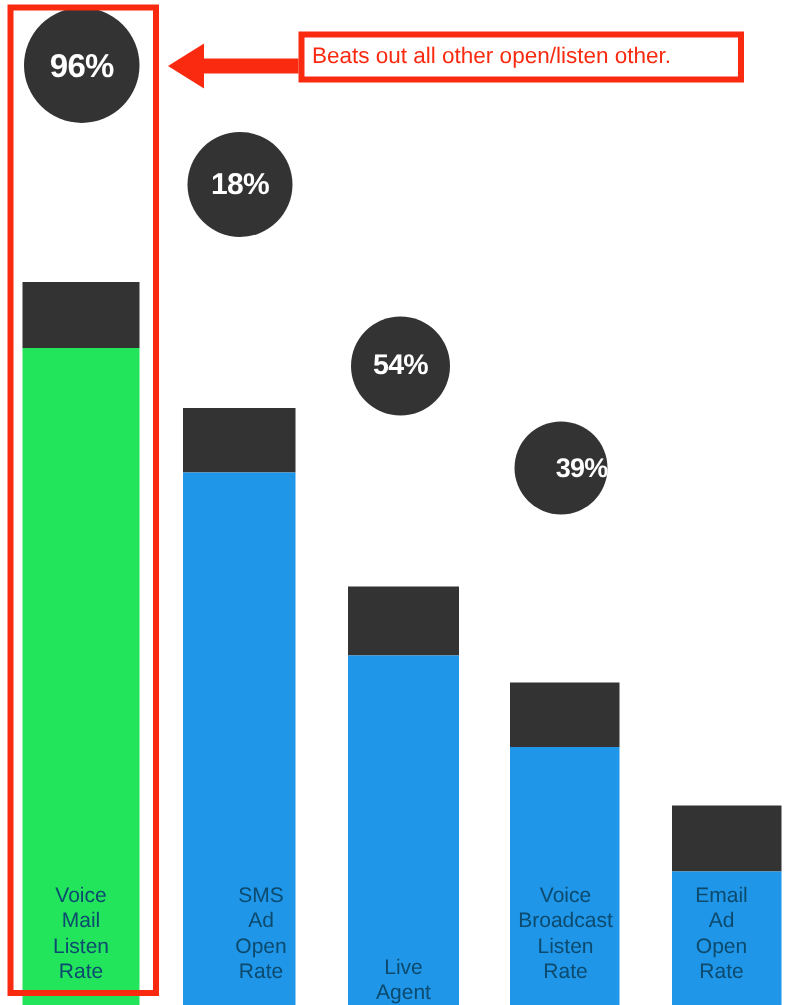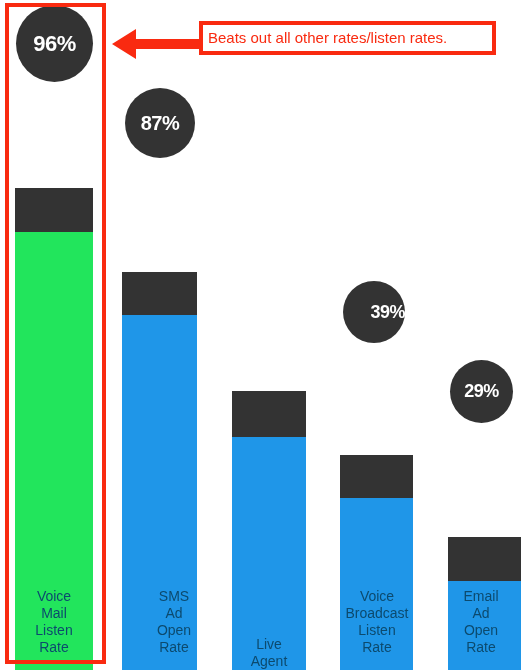--- a/index.html
+++ b/index.html
@@ -119,32 +119,35 @@
 Listen
 Rate</div>
 
     <div class="bar-group" style="left:122px; width:75px; height:570px;">
       <div class="bar-stack" style="top:172px; height:398px;">
         <div class="bar-cap" style="top:0; height:43px;"></div>
         <div class="bar-body" style="top:43px; height:355px; background:#1f96e8;"></div>
       </div>
     </div>
     <div class="bubble" style="left:125px; top:88px; width:70px; height:70px; font-size:20px;">
-      <span>87%</span>
+      <span>18%</span>
     </div>
     <div class="cat-label" style="left:124px; top:588px; width:100px;">SMS
 Ad
 Open
 Rate</div>
 
     <div class="bar-group" style="left:232px; width:74px; height:570px;">
       <div class="bar-stack" style="top:291px; height:279px;">
         <div class="bar-cap" style="top:0; height:46px;"></div>
         <div class="bar-body" style="top:46px; height:233px; background:#1f96e8;"></div>
       </div>
+    </div>
+    <div class="bubble" style="left:234px; top:211px; width:66px; height:66px; font-size:19px;">
+      <span>54%</span>
     </div>
     <div class="cat-label" style="left:214px; top:588px; width:110px;margin-top:48px;">Live
 Agent
 Call Listen
 Rate</div>
 
     <div class="bar-group" style="left:340px; width:73px; height:570px;">
       <div class="bar-stack" style="top:355px; height:215px;">
         <div class="bar-cap" style="top:0; height:43px;"></div>
         <div class="bar-body" style="top:43px; height:172px; background:#1f96e8;"></div>
@@ -157,33 +160,30 @@
 Broadcast
 Listen
 Rate</div>
 
     <div class="bar-group" style="left:448px; width:73px; height:570px;">
       <div class="bar-stack" style="top:437px; height:133px;">
         <div class="bar-cap" style="top:0; height:44px;"></div>
         <div class="bar-body" style="top:44px; height:89px; background:#1f96e8;"></div>
       </div>
     </div>
-    <div class="bubble" style="left:450px; top:360px; width:63px; height:63px; font-size:18px;">
-      <span>29%</span>
-    </div>
     <div class="cat-label" style="left:431px; top:588px; width:100px;">Email
 Ad
 Open
 Rate</div>
 
   </div>
 
   <div class="highlight-box" style="left:5px; top:3px; width:101px; height:661px;"></div>
 
   <svg class="arrow" xmlns="http://www.w3.org/2000/svg" style="left:110px; top:25px;" width="95" height="38" viewBox="0 0 95 38">
     <path d="M95 14 L26 14 L26 4 L2 19 L26 34 L26 24 L95 24 Z" fill="#f92a10"></path>
   </svg>
 
   <div class="callout-box" style="left:199px; top:21px; width:297px; height:34px;">
-    <span>Beats out all other rates/listen rates.</span>
+    <span>Beats out all other open/listen other.</span>
   </div>
 
 </div>
 
 </body></html>

